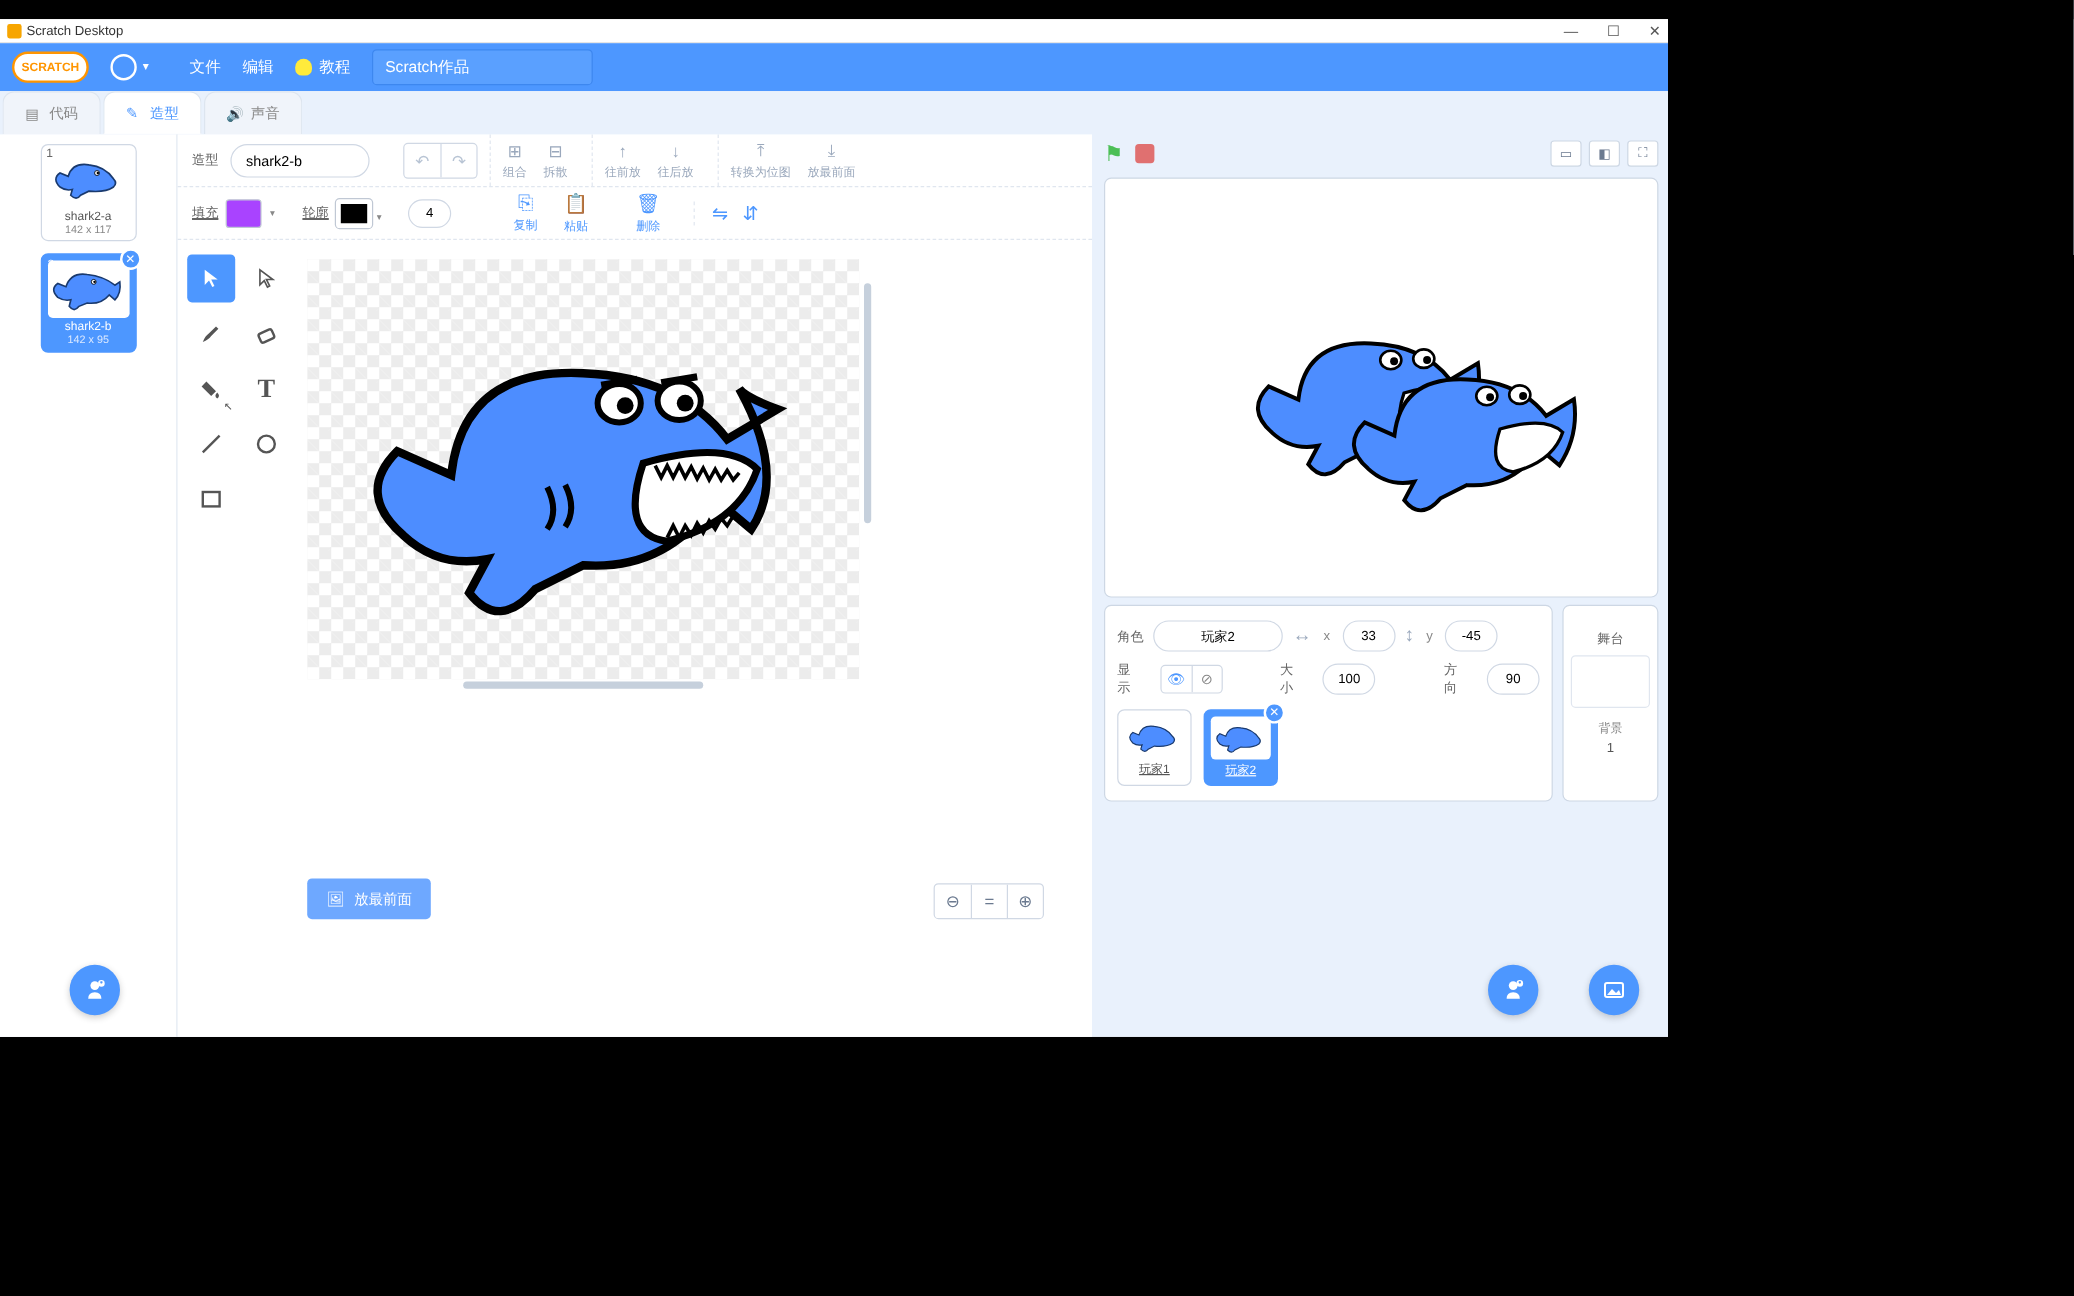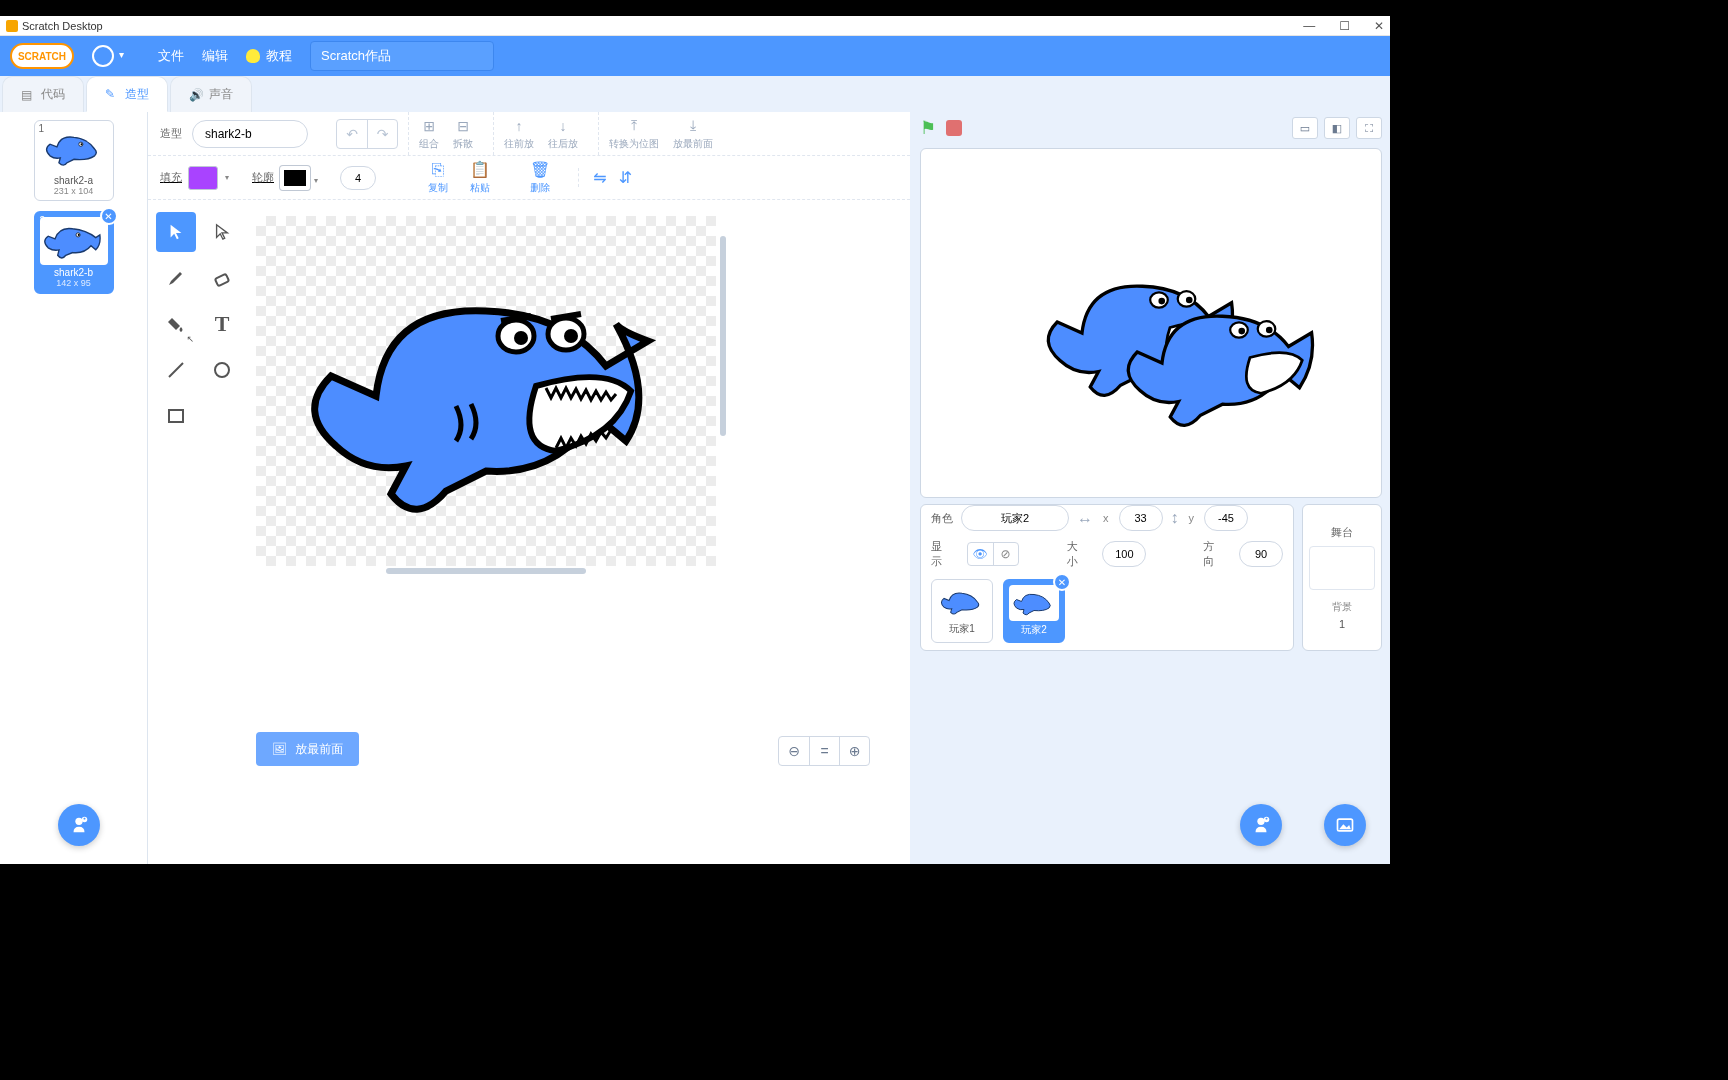--- a/index.html
+++ b/index.html
@@ -90,37 +90,37 @@
 .stage-area { position:absolute; right:0; top:36px; width:478px; bottom:0; }
 .stage-header { height:32px; display:flex; align-items:center; padding:0 8px; }
 .flag { color:#4cbf56; font-size:18px; margin-right:10px; cursor:pointer; }
 .stop { width:16px; height:16px; background:#e07070; border-radius:3px; cursor:pointer; }
 .stage-buttons { margin-left:auto; display:flex; gap:6px; }
 .stage-btn { width:26px; height:22px; border:1px solid #cdd7e4; border-radius:3px; background:#fff; display:flex; align-items:center; justify-content:center; color:#6b7a90; font-size:11px; cursor:pointer; }
 
 .stage-view { margin:4px 8px; height:350px; background:#fff; border:1px solid #cdd7e4; border-radius:6px; position:relative; }
 
 .sprite-info-row { display:flex; margin:6px 8px 0; gap:8px; }
-.sprite-panel { flex:1; background:#fff; border:1px solid #cdd7e4; border-radius:6px; padding:0 10px; }
+.sprite-panel { flex:1; background:#fff; border:1px solid #cdd7e4; border-radius:6px; padding:12px 10px; }
 .sprite-info { display:flex; align-items:center; gap:8px; margin-bottom:8px; }
 .info-lbl { font-size:11px; color:#666; }
 .info-input { width:108px; height:26px; border:1px solid #d0d8e4; border-radius:13px; padding:0 10px; font-size:11px; outline:none; text-align:center; }
 .coord-lbl { font-size:11px; color:#888; margin:0 2px; }
 .info-small { width:44px; height:26px; border:1px solid #d0d8e4; border-radius:13px; text-align:center; font-size:11px; outline:none; }
 .sprite-info2 { display:flex; align-items:center; gap:16px; }
 .vis-toggle { display:flex; border:1px solid #d0d8e4; border-radius:4px; overflow:hidden; }
 .vis-toggle div { width:28px; height:22px; display:flex; align-items:center; justify-content:center; font-size:12px; color:#888; }
 .vis-toggle div.on { color:#4d97ff; }
 .vis-toggle div + div { border-left:1px solid #d0d8e4; }
 
 .sprite-list { display:flex; gap:10px; margin-top:10px; }
 .sprite-thumb { width:62px; border:1px solid #d0d8e4; border-radius:6px; padding:4px; text-align:center; cursor:pointer; position:relative; background:#fff; }
 .sprite-thumb.selected { border:2px solid #4d97ff; background:#4d97ff; }
 .sprite-thumb .sp-prev { height:36px; background:#fff; border-radius:4px; display:flex; align-items:center; justify-content:center; }
-.sprite-thumb .sp-name { font-size:10px; margin-top:2px; color:#555; }
+.sprite-thumb .sp-name { font-size:10px; margin-top:2px; color:#555;text-decoration:underline; }
 .sprite-thumb.selected .sp-name { color:#fff; }
 .sprite-thumb .del-badge { position:absolute; top:-8px; right:-8px; width:18px; height:18px; background:#4d97ff; border:2px solid #fff; border-radius:50%; color:#fff; font-size:10px; display:flex; align-items:center; justify-content:center; }
 
 .stage-sel { width:80px; background:#fff; border:1px solid #cdd7e4; border-radius:6px; padding:20px 6px; text-align:center; }
 .stage-sel .st-lbl { font-size:11px; color:#666; margin-bottom:6px; }
 .stage-sel .st-prev { height:44px; border:1px solid #e0e6ef; border-radius:4px; background:#fff; margin-bottom:10px; }
 .stage-sel .bg-lbl { font-size:10px; color:#888; }
 .stage-sel .bg-cnt { font-size:11px; color:#555; margin-top:4px; }
 
 .fab { position:absolute; width:42px; height:42px; background:#4d97ff; border-radius:50%; display:flex; align-items:center; justify-content:center; color:#fff; font-size:18px; box-shadow:0 2px 6px rgba(0,0,0,0.2); cursor:pointer; }
@@ -182,21 +182,21 @@
       <div class="costume-thumb">
         <span class="num">1</span>
         <div class="preview">
             <svg class="shark" viewBox="0 0 100 70">
               <path d="M15 45 Q5 35 15 28 L25 32 Q30 15 50 18 Q70 20 80 35 Q85 40 80 45 Q70 52 50 50 L40 55 Q35 62 28 55 L30 48 Q22 50 15 45 Z" fill="#4d8dff" stroke="#1a3a6e" stroke-width="2"></path>
               <circle cx="60" cy="28" r="3" fill="#fff" stroke="#000"></circle>
               <circle cx="61" cy="28" r="1.5" fill="#000"></circle>
             </svg>
           </div>
         <div class="cname">shark2-a</div>
-        <div class="csize">231 x 104</div>
+        <div class="csize">142 x 117</div>
       </div>
       <div class="costume-thumb selected">
         <span class="num">2</span>
         <div class="del-badge">✕</div>
         <div class="preview">
             <svg class="shark" viewBox="0 0 100 70">
               <path d="M12 45 Q2 35 12 28 L22 32 Q28 14 48 17 Q68 19 82 30 L88 26 Q90 40 82 48 L75 42 Q65 54 48 52 L38 56 Q32 64 26 56 L28 48 Q20 50 12 45 Z" fill="#4d8dff" stroke="#1a3a6e" stroke-width="2"></path>
               <circle cx="56" cy="26" r="3" fill="#fff" stroke="#000"></circle>
               <circle cx="57" cy="26" r="1.5" fill="#000"></circle>
             </svg>

